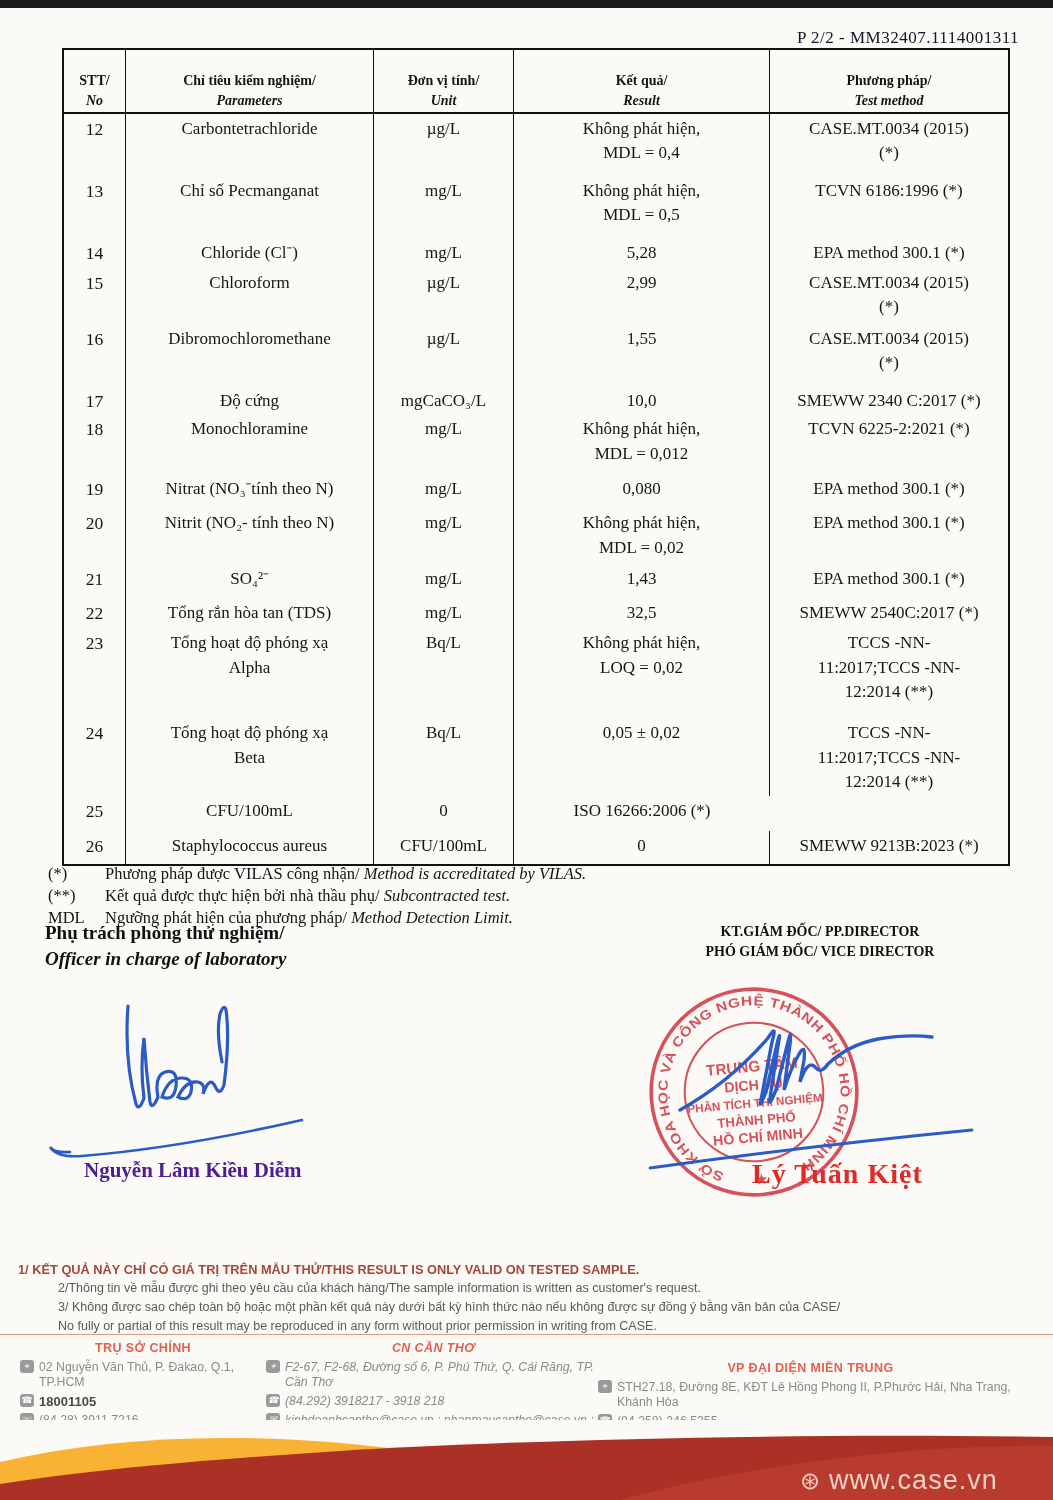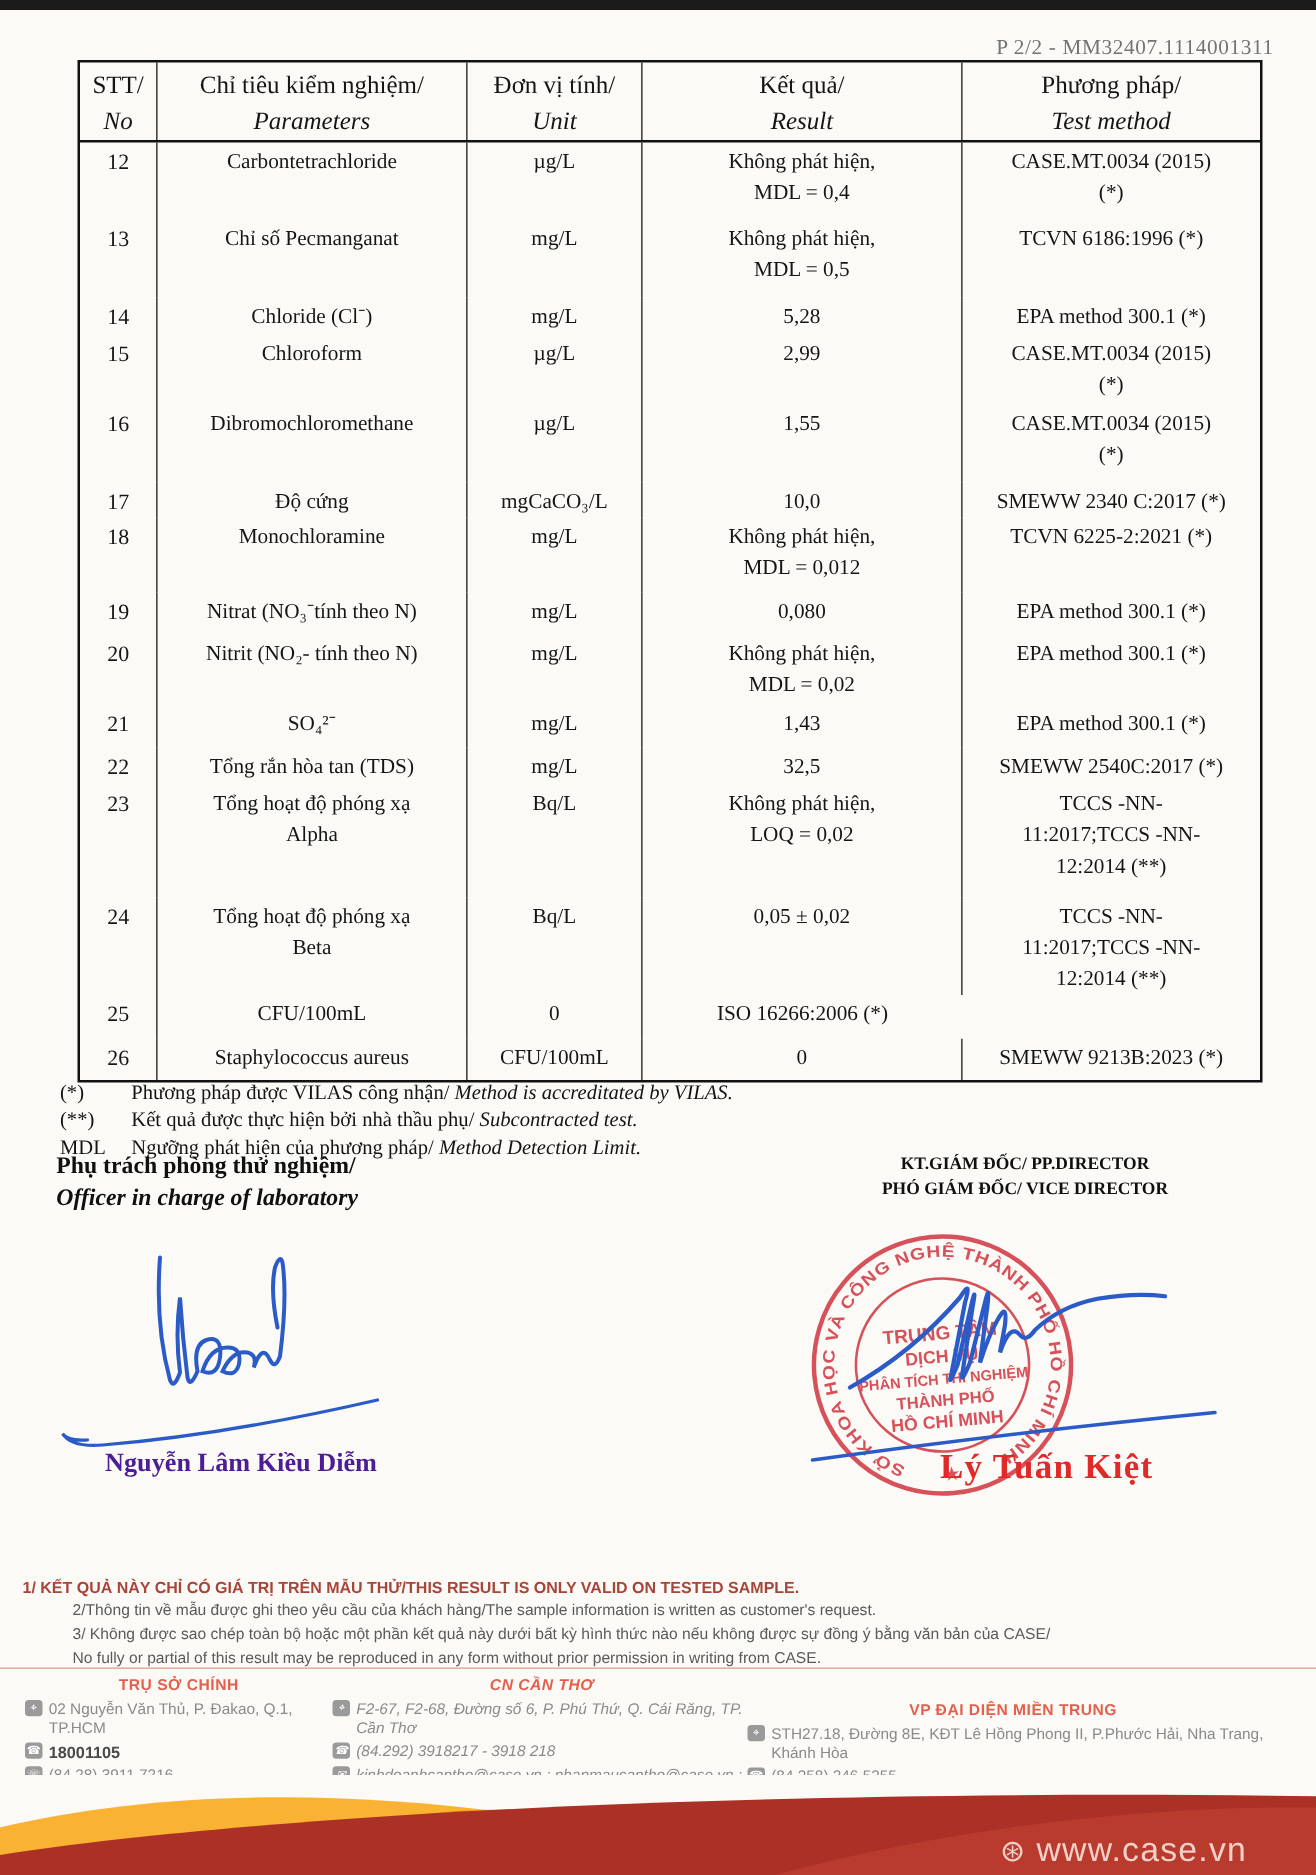--- a/index.html
+++ b/index.html
@@ -1,29 +1,29 @@
 <!DOCTYPE html>
 <html><head>
 <meta charset="utf-8">
 <style>
   html,body{margin:0;padding:0;}
   body{width:1053px;height:1500px;background:#e9e9e9;font-family:"Liberation Serif",serif;}
   .page{position:relative;width:1053px;height:1500px;background:#fbfaf6;overflow:hidden;}
   .topstrip{position:absolute;left:0;top:0;width:100%;height:8px;background:#1b1b1b;}
-  .pageref{position:absolute;right:34px;top:28px;font-size:17px;color:#737373;letter-spacing:.5px;}
+  .pageref{position:absolute;right:34px;top:28px;font-size:17px;color:#0f172a;letter-spacing:.5px;}
 
   
   .rtable{position:absolute;left:62px;top:48px;width:948px;border:2.5px solid #111;background:transparent;box-sizing:border-box;}
   .trow{display:grid;grid-template-columns:62px 248px 140px 256px 1fr;}
   .thead{border-bottom:2.5px solid #111;}
   .cell{border-right:1.5px solid #111;padding:3px 4px 0 4px;text-align:center;color:#151515;
         font-size:17px;line-height:1.45;box-sizing:border-box;}
   .cell:last-child{border-right:none;}
   .pre{white-space:pre-line;}
-  .th{font-weight:normal;font-size:20px;line-height:1.45;padding-top:4px;}
+  .th{font-weight:bold;font-size:14px;line-height:1.45;padding-top:21px;}
   .it{font-style:italic;}
   .no-cell{font-size:17.5px;}
 
   
   .fnotes{position:absolute;left:48px;top:863px;font-size:16.5px;color:#141414;line-height:1.32;}
   .fnote{display:flex;}
   .fnote .mk{width:57px;}
   .fnote .en{font-style:italic;}
 
   

